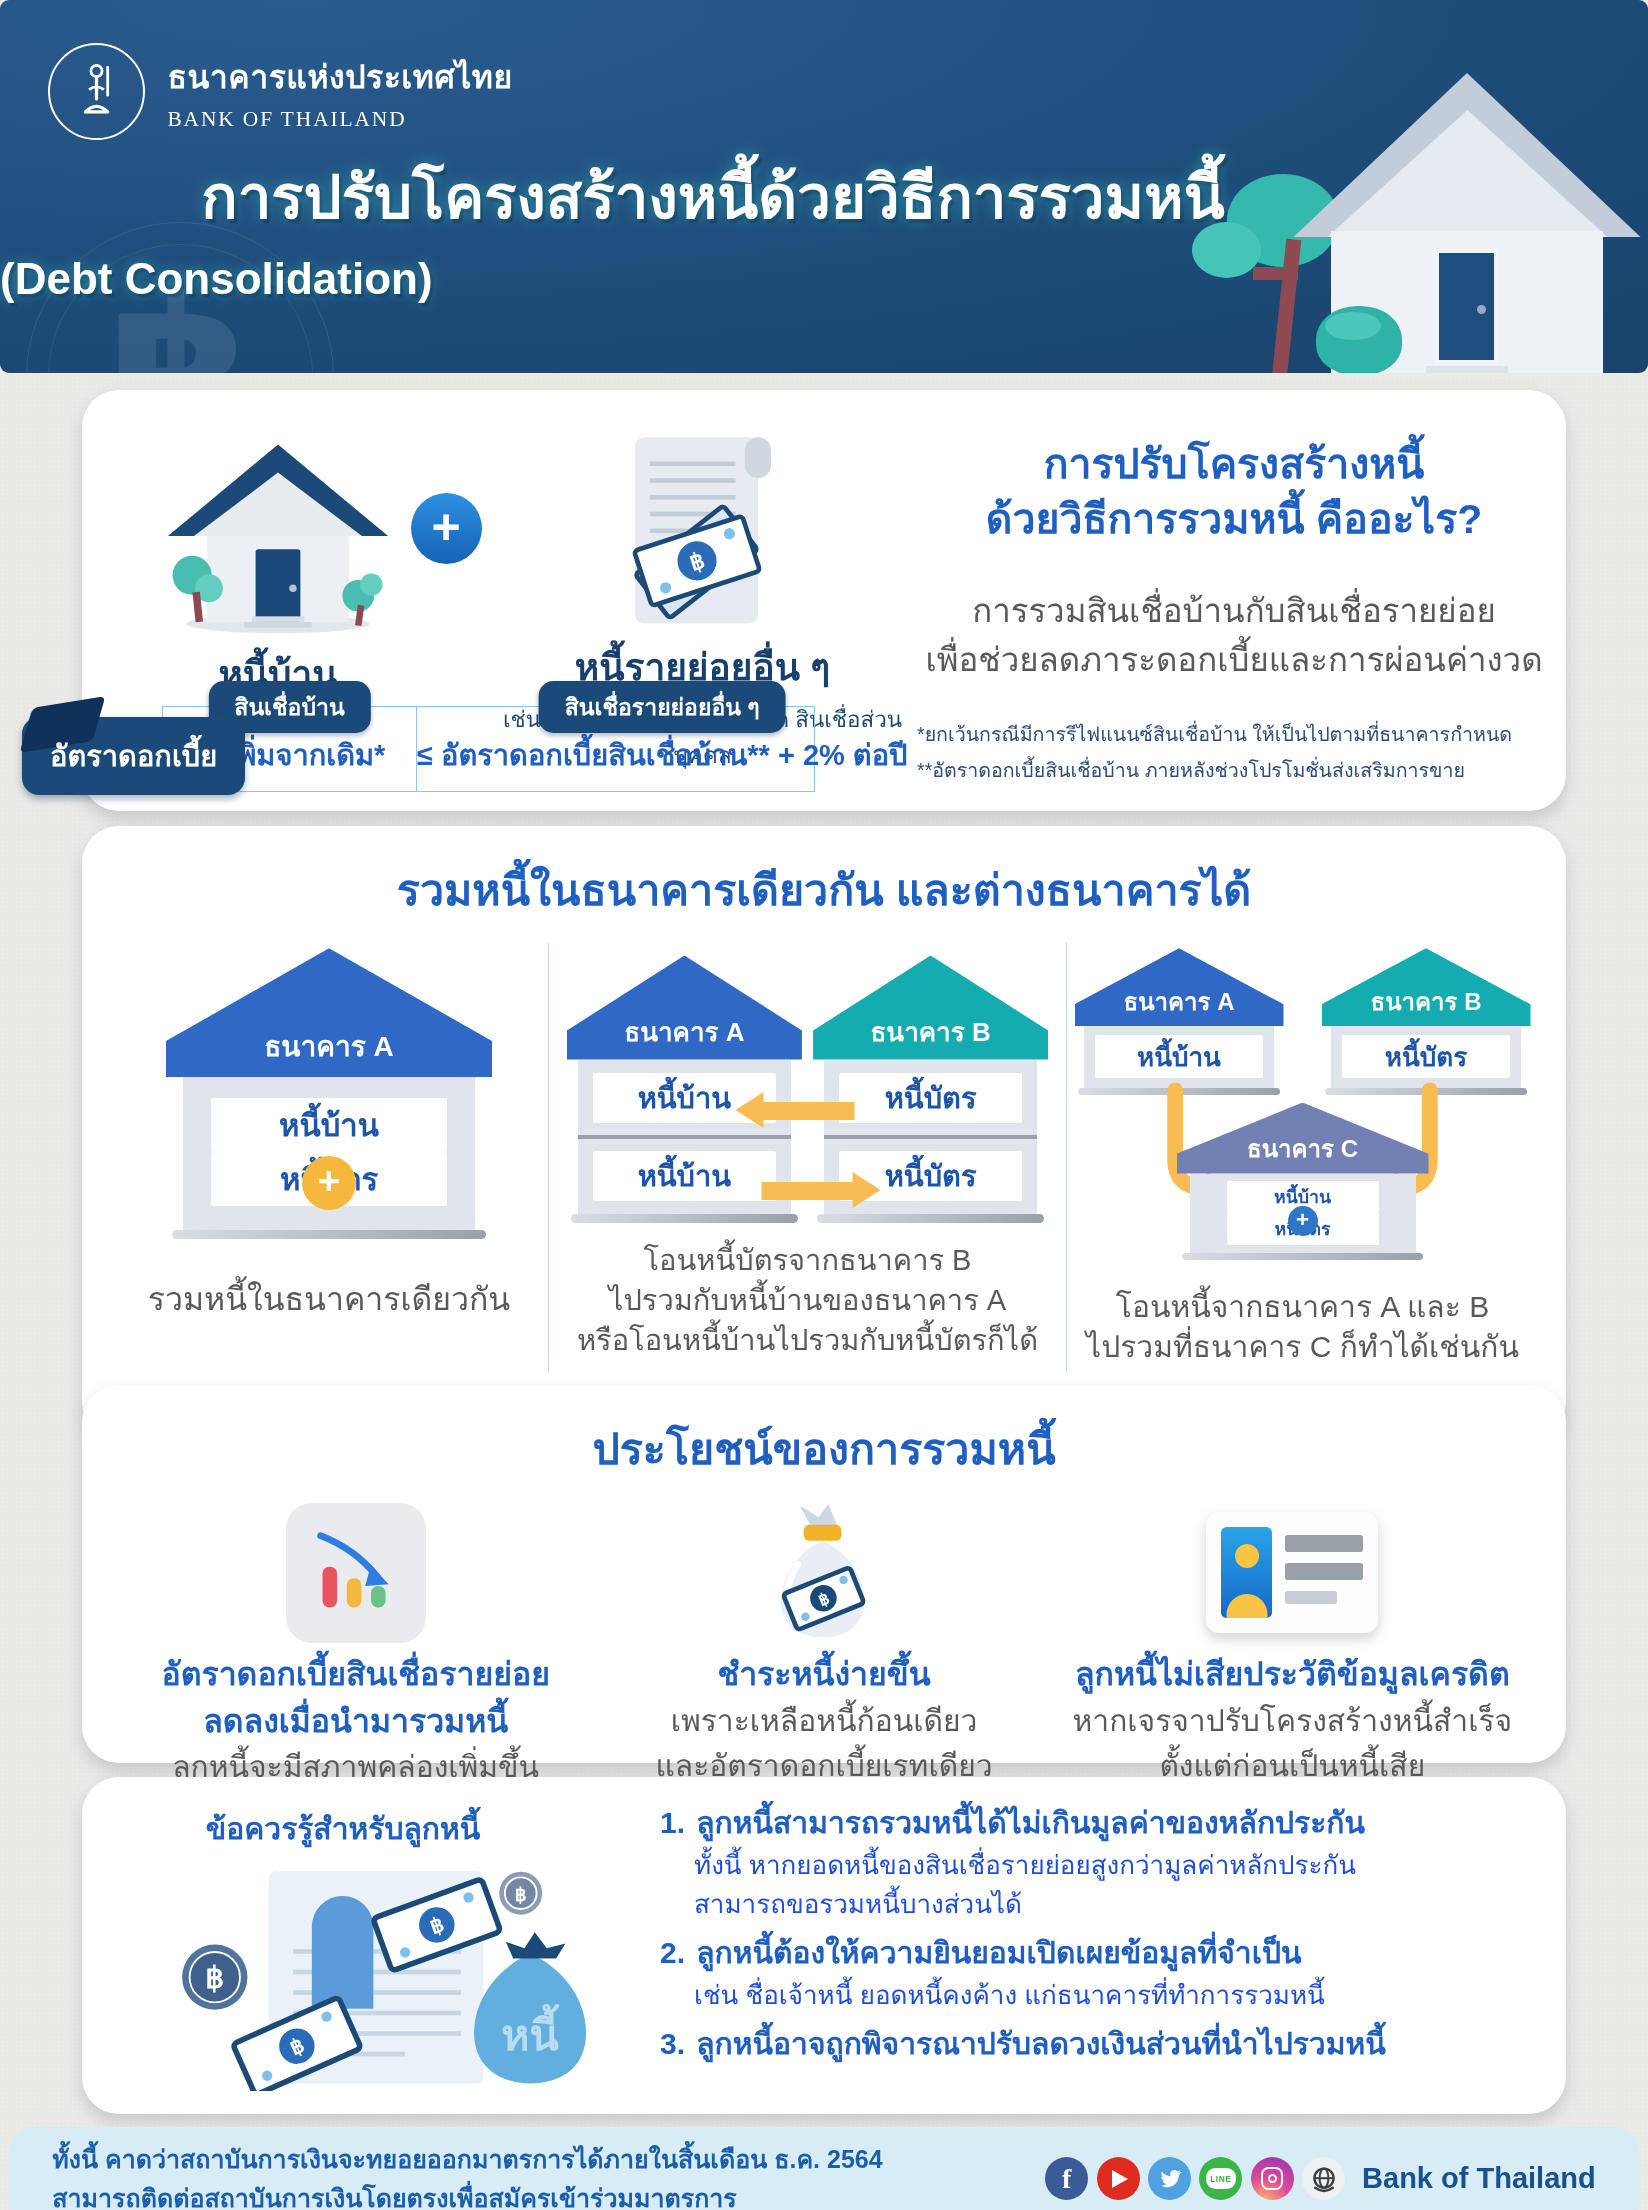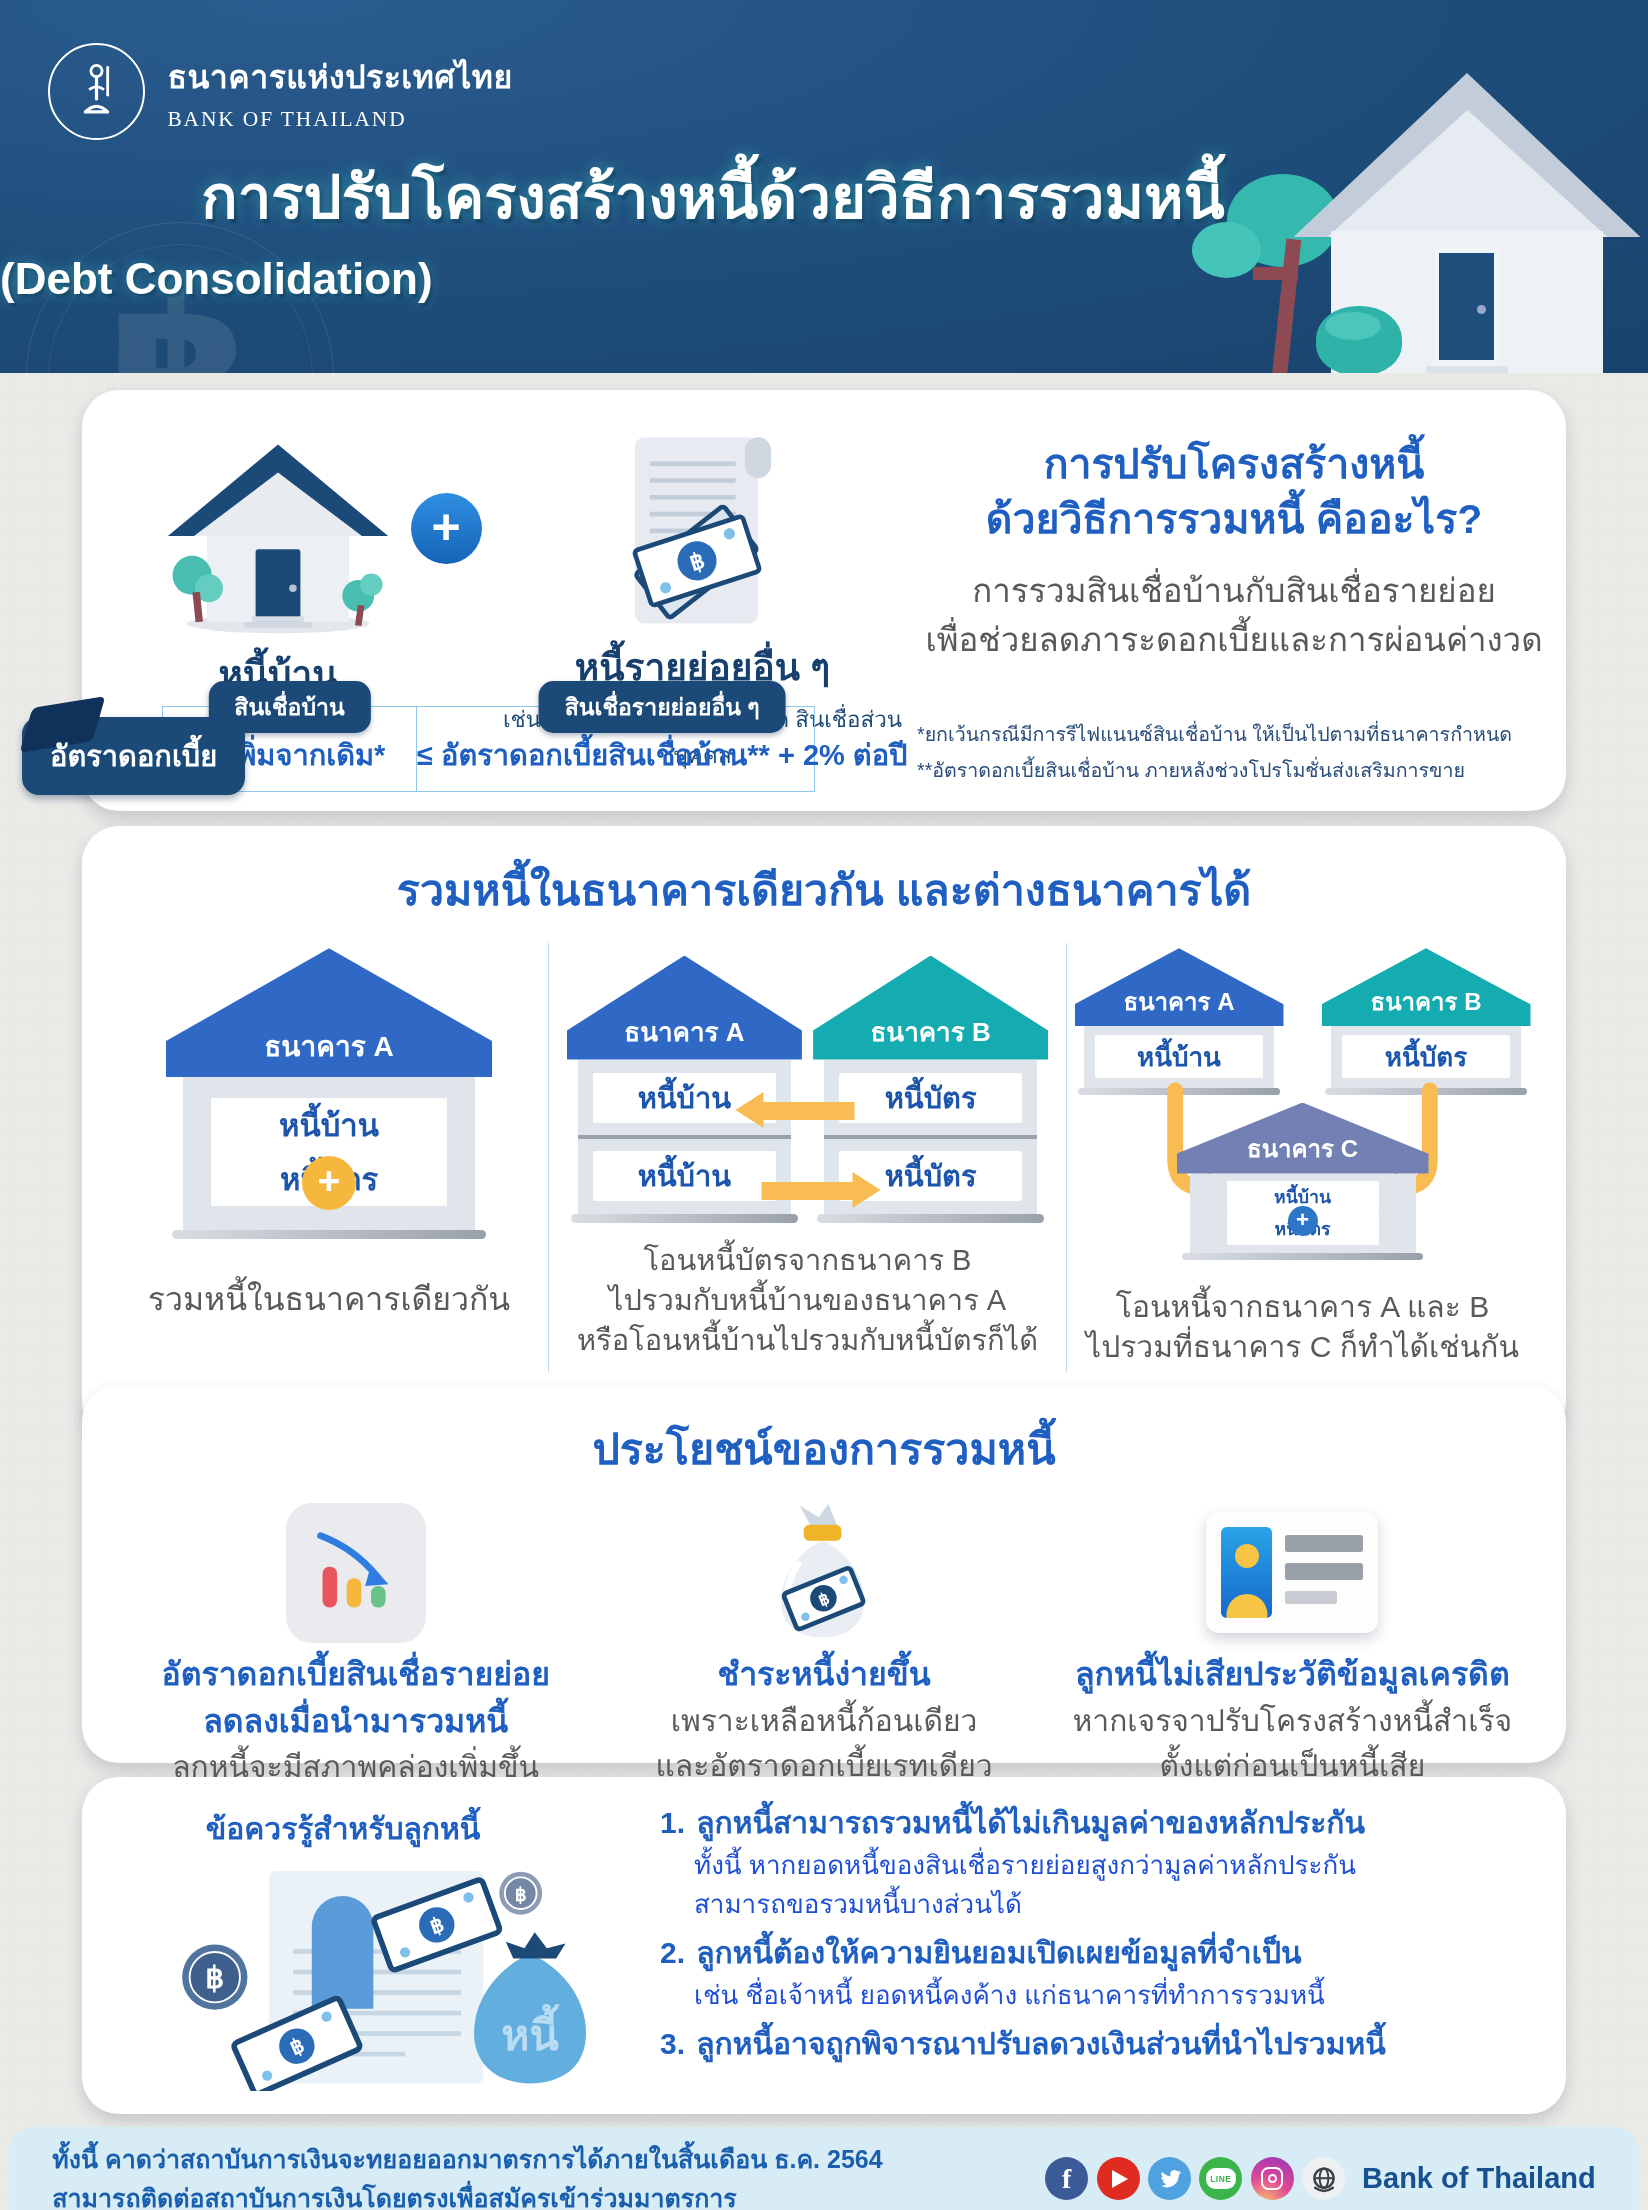--- a/index.html
+++ b/index.html
@@ -4,21 +4,21 @@
 <style>
   * { margin:0; padding:0; box-sizing:border-box; }
   body { font-family:"Liberation Sans","DejaVu Sans",sans-serif; background:#d9d9d6; }
   .page { position:relative; width:1648px; height:2210px; margin:0 auto; overflow:hidden;
           background:#e9e9e6;
           background-image:radial-gradient(rgba(255,255,255,.5) 0.9px, transparent 0.9px);
           background-size:4.7px 4.7px; }
 
   
   .hdr { position:absolute; top:0; left:0; width:100%; height:373px; overflow:hidden;
-         background:radial-gradient(140% 160% at 18% 0%, #2a5c8f 0%, #1d4b78 55%, #173f66 100%); }
+         background:radial-gradient(140% 160% at 18% 0%, #2a5c8f 0%, #1d4b78 55%, #173f66 100%);border-radius:9px; }
   .logo-row { position:absolute; top:43px; left:48px; display:flex; align-items:center; gap:22.4px; }
   .logo-circle { width:97px; height:97px; border-radius:50%; border:2.8px solid #fff;
                  display:flex; align-items:center; justify-content:center; }
   .logo-th { font-size:32px; font-weight:bold; color:#fff; letter-spacing:0.5px; }
   .logo-en { font-family:"Liberation Serif",serif; font-size:21.4px; color:#fff; letter-spacing:1.9px; margin-top:5.6px; }
   .baht-mark { position:absolute; left:26px; top:222px; width:308px; height:308px; border-radius:50%;
                border:1.9px solid rgba(255,255,255,.10); display:flex; align-items:center; justify-content:center;
                font-size:214px; font-weight:bold; color:rgba(255,255,255,.10); }
   .baht-mark::before { content:""; position:absolute; inset:20.5px; border-radius:50%; border:1.9px solid rgba(255,255,255,.08); }
   .hdr-title { position:absolute; top:149px; left:0; width:1426px; text-align:center;
@@ -71,21 +71,21 @@
   .rt-c1 { flex:0 0 254px; border-right:1.9px solid #8fc6e9; }
   .rt-c2 { flex:1; }
   .pill { position:absolute; top:-26px; left:50%; transform:translateX(-50%); background:#1c4a78; color:#fff;
           font-size:23px; font-weight:bold; padding:8.4px 26px; border-radius:15px; white-space:nowrap;
           box-shadow:0 2.8px 5.6px rgba(15,45,80,.3); }
   .rt-val { font-size:29px; font-weight:bold; color:#1e5fc1; white-space:nowrap; }
   .intro-right { position:absolute; left:820px; top:0; right:0; bottom:0; text-align:center; }
   .q-line { font-size:41px; font-weight:bold; color:#1e5fc1; line-height:1.35; }
   .q1 { margin-top:47px; }
   .a-line { font-size:33px; color:#58595b; line-height:1.5; }
-  .a1 { margin-top:18px; }
+  .a1 { margin-top:38px; }
   .footnotes { position:absolute; left:15px; bottom:22.4px; text-align:left; font-size:19.6px; color:#2a4d7b; line-height:1.85; }
 
   
   .sec-title { padding-top:30px; text-align:center; font-size:43px; font-weight:bold; color:#1e5fc1; }
   .cols { display:flex; margin-top:18.6px; padding:0 28px; height:429px; }
   .colA { flex:0 0 438px; position:relative; }
   .colB { flex:1; position:relative; border-left:1.9px solid #bedcf0; border-right:1.9px solid #bedcf0; }
   .colC { flex:0 0 471px; position:relative; }
   .roof { clip-path:polygon(50% 0%,100% 72%,100% 100%,0% 100%,0% 72%);
           display:flex; align-items:flex-end; justify-content:center; color:#fff; font-weight:bold; }

